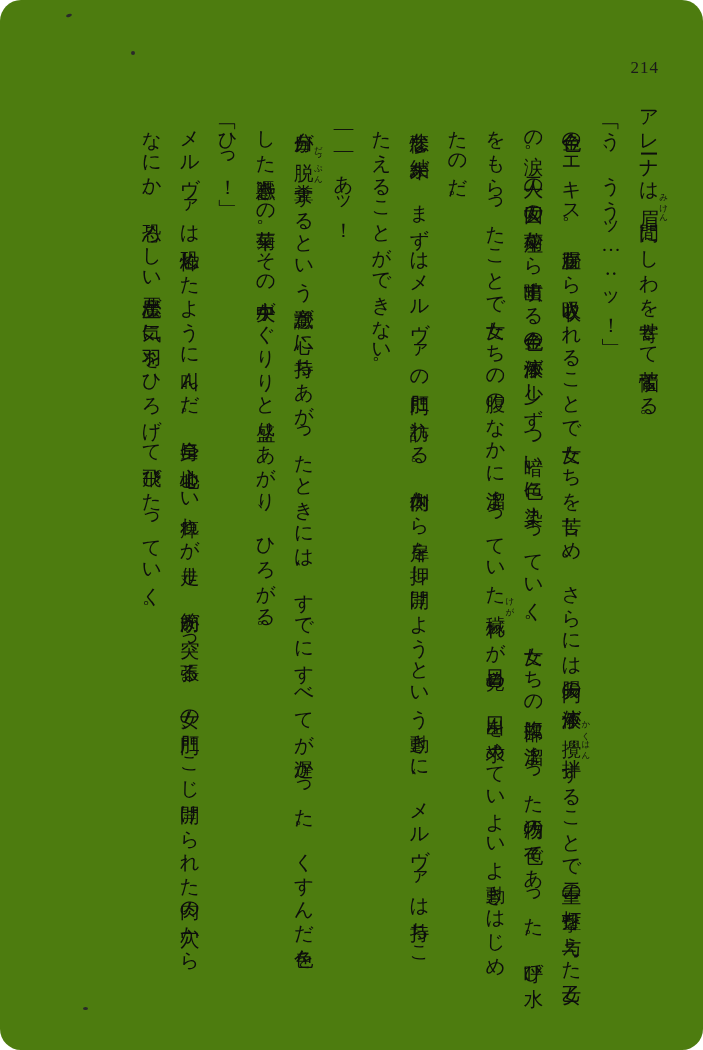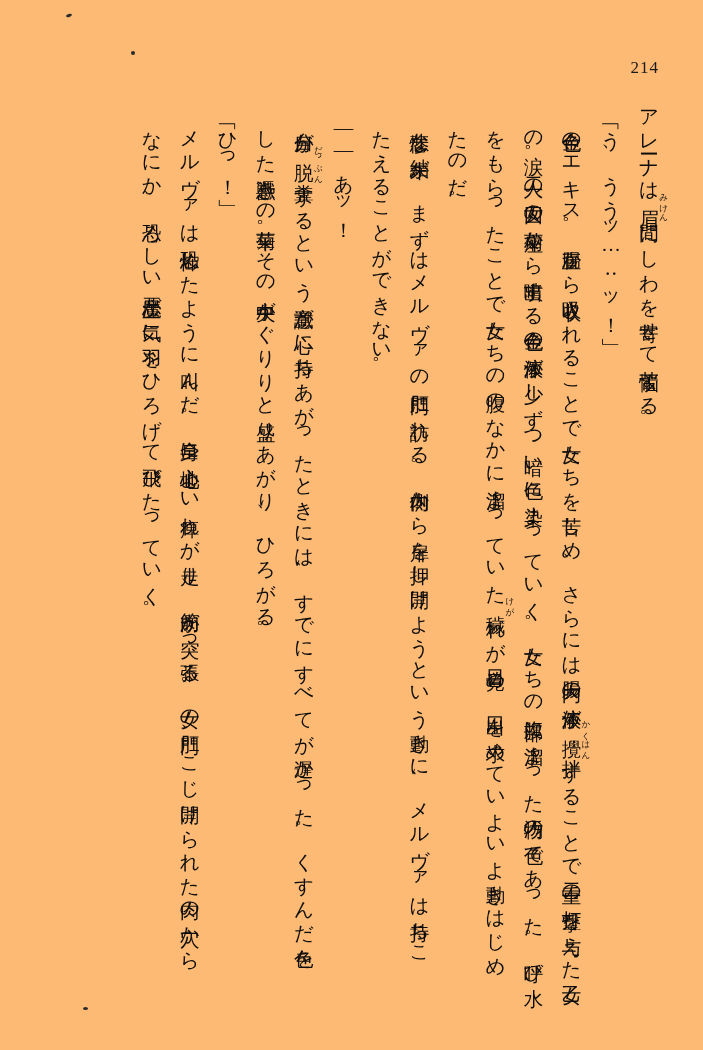--- a/index.html
+++ b/index.html
@@ -8,22 +8,23 @@
     background: #ffffff;
   }
   body {
     font-family: "Liberation Serif", "DejaVu Serif", serif;
     color: #111111;
   }
   .page {
     position: relative;
     width: 703px;
     height: 1050px;
-    background: #fdba74;
+    background: #4d7c0f;
     overflow: hidden;
+    border-radius: 21px;
   }
   
   .page-number {
     position: absolute;
     top: 58px;
     right: 44px;
     font-size: 17px;
     letter-spacing: 1px;
     color: #1a1a1a;
     font-family: "Liberation Serif", "DejaVu Serif", serif;

